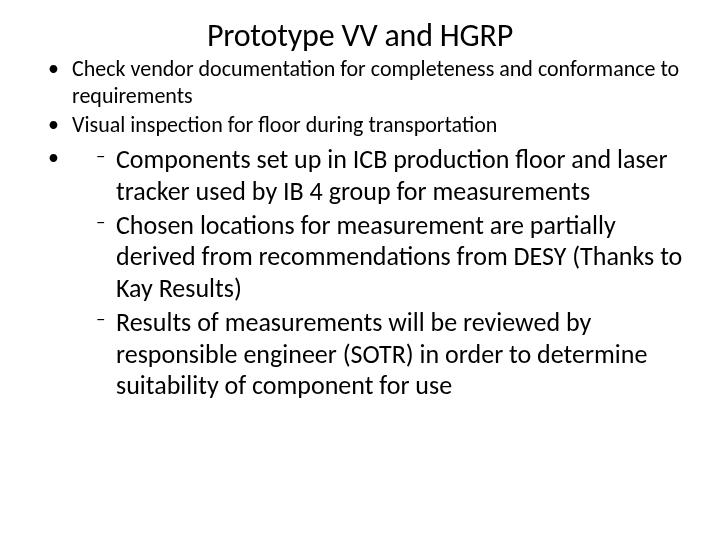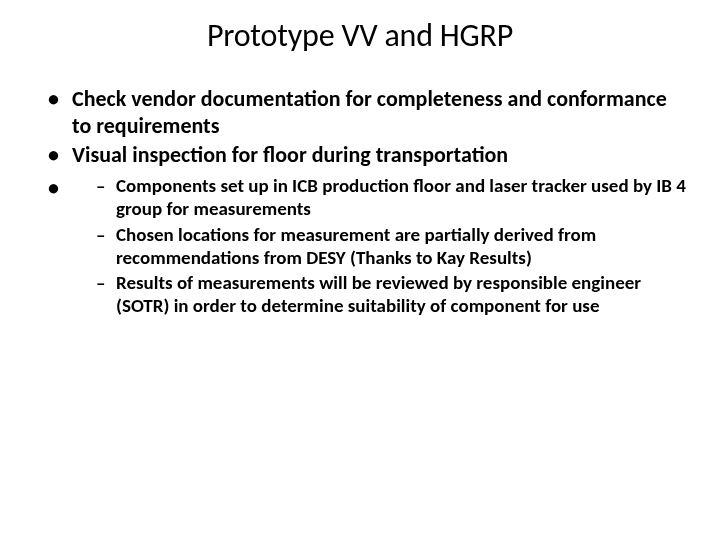--- a/index.html
+++ b/index.html
@@ -10,49 +10,47 @@
       font-family: Calibri, "Segoe UI", Arial, sans-serif;
       color: #000000;
       padding: 18px 30px 30px 30px;
       overflow: hidden;
     }
     .title {
       text-align: center;
       font-size: 32px;
       font-weight: 400;
       line-height: 1.15;
-      margin-bottom: 30px;
       letter-spacing: -0.2px;
     }
     ul.main {
       list-style: none;
       padding-left: 14px;
     }
     ul.main > li {
       font-size: 22px;
       line-height: 1.25;
       margin-bottom: 1px;
       padding-left: 28px;
       position: relative;
-      font-weight: bold;
     }
     ul.main > li::before {
       content: "•";
       position: absolute;
       left: 4px;
       top: 0;
       font-size: 22px;
     }
     ul.sub {
       list-style: none;
       padding-left: 24px;
       margin-top: 6px;
     }
     ul.sub > li {
-      font-size: 19px;
+      font-size: 26px;
       line-height: 1.22;
       margin-bottom: 2px;
       padding-left: 20px;
       position: relative;
     }
     ul.sub > li::before {
       content: "–";
       position: absolute;
       left: 0;
       top: 0;

